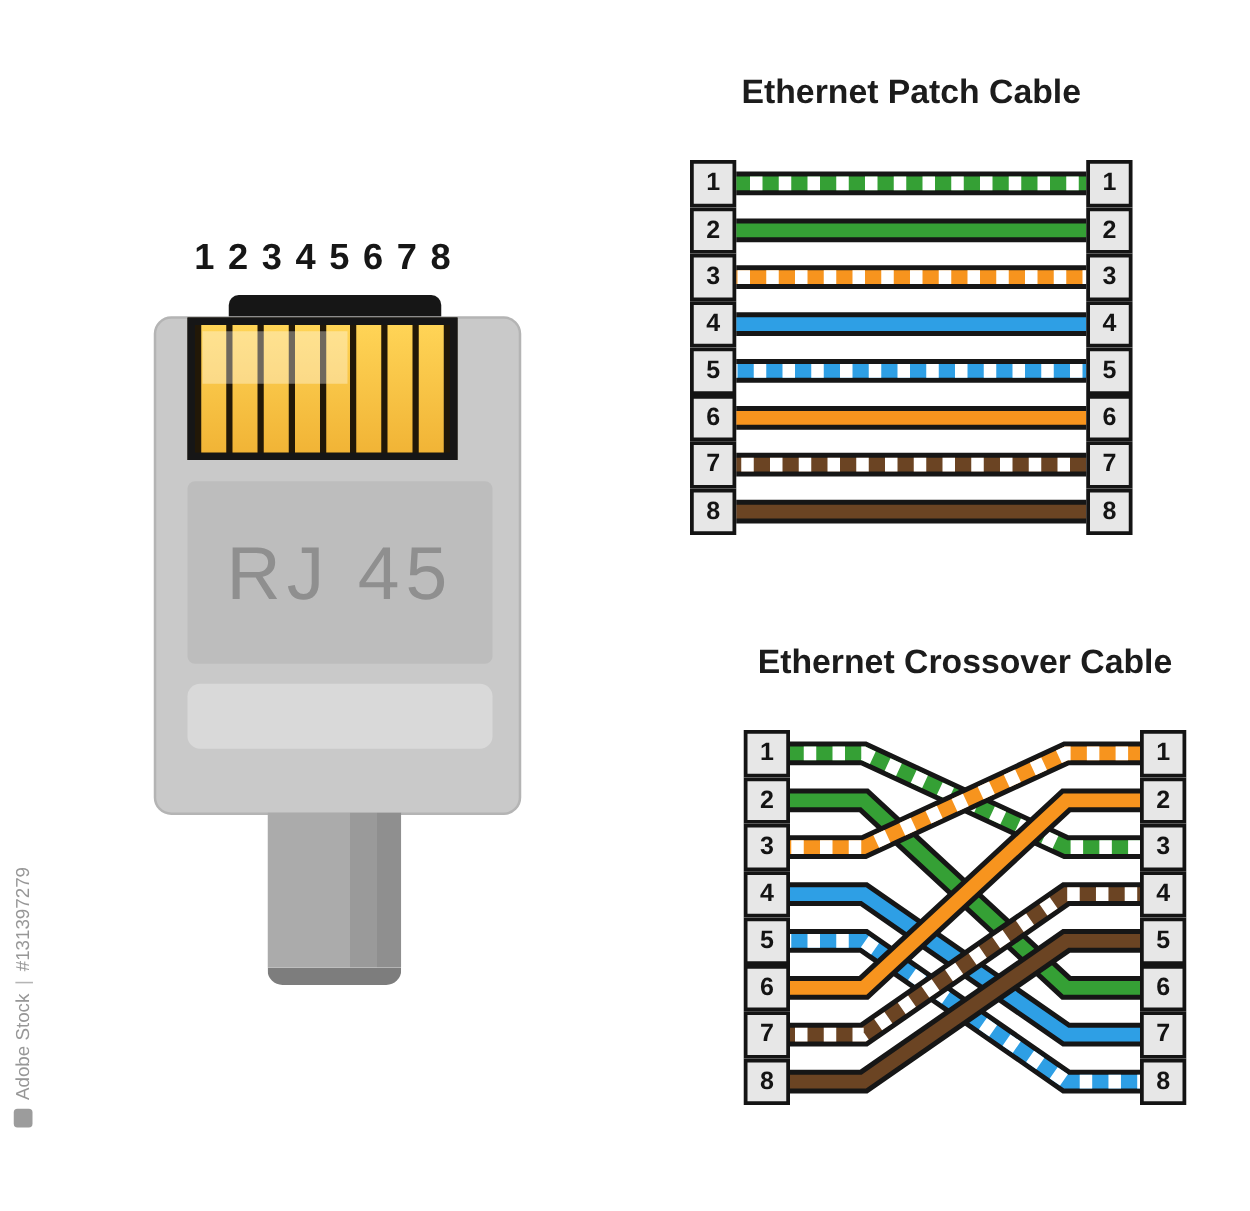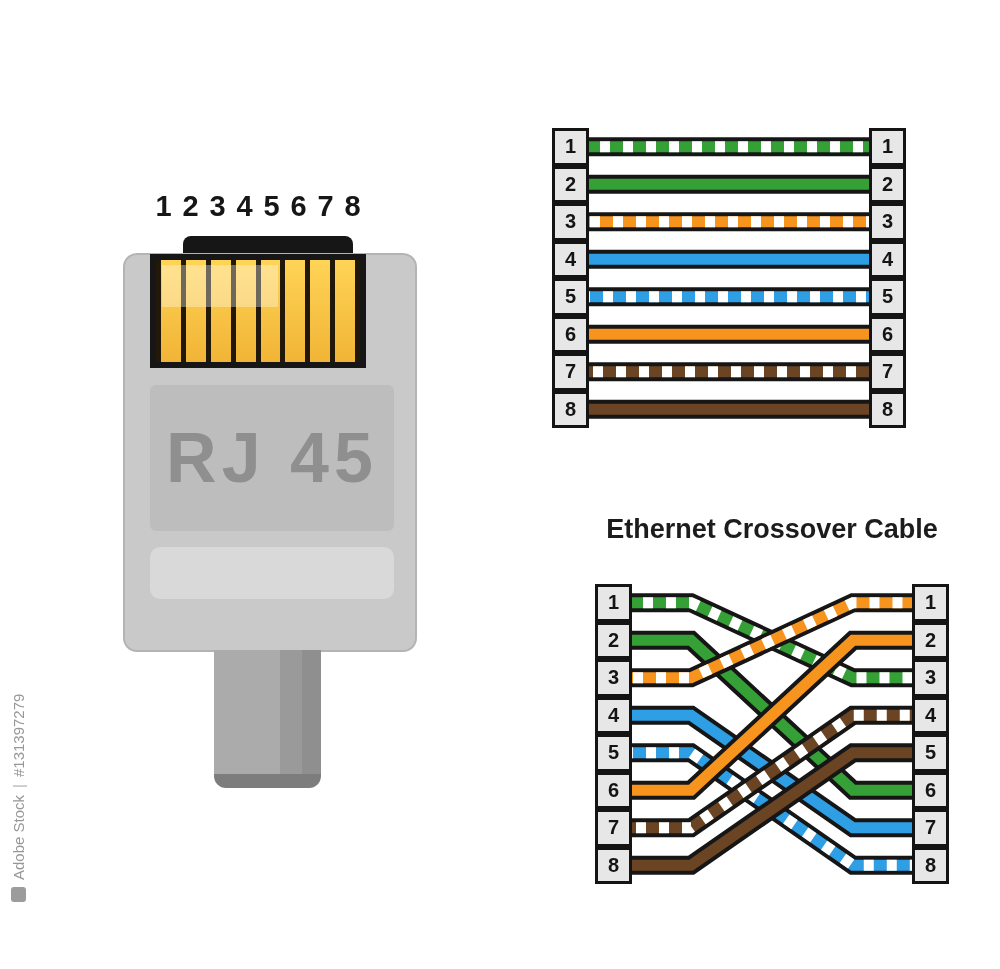--- a/index.html
+++ b/index.html
@@ -17,21 +17,21 @@
   .pin-numbers { position:absolute; left:150px; top:190px; width:216px; display:flex; }
   .pin-numbers span { flex:1; text-align:center; font-size:29px; font-weight:bold; color:#161616; }
 
   .clip { position:absolute; left:183px; top:236px; width:170px; height:26px;
     background:#161616; border-radius:8px 8px 0 0; }
 
   .cbody { position:absolute; left:123px; top:253px; width:294px; height:399px;
     background:#c9c9c9; border:2px solid #b4b4b4; border-radius:14px; }
   .label-panel { position:absolute; left:25px; top:130px; width:244px; height:146px;
     background:#bdbdbd; border-radius:6px; display:flex; align-items:center; justify-content:center; }
-  .rj45 { font-size:70px; font-weight:bold; color:#8f8f8f; letter-spacing:5px; }
+  .rj45 { font-size:60px; font-weight:normal; color:#8f8f8f; letter-spacing:5px; }
   .lower-bar { position:absolute; left:25px; top:292px; width:244px; height:52px;
     background:#d9d9d9; border-radius:10px; }
 
   .pin-block { position:absolute; left:150px; top:254px; width:216px; height:114px;
     background:#221807; border:6px solid #161616; display:flex; gap:5px; padding:0 5px; }
   .pin { flex:1; background:linear-gradient(180deg,#ffd456 0%,#f1b436 100%); }
   .pin-highlight { position:absolute; left:6px; top:5px; width:116px; height:42px;
     background:rgba(255,255,255,0.35); }
 
   .cable { position:absolute; left:214px; top:650px; width:107px; height:138px;
@@ -89,20 +89,21 @@
         <div class="pin"></div>
         <div class="pin"></div>
         <div class="pin"></div>
         <div class="pin"></div>
         <div class="pin"></div>
         <div class="pin-highlight"></div>
       </div>
   </div>
 
   <div class="diagram patch">
+    <div class="diagram-title">Ethernet Patch Cable</div>
     <svg class="wires" xmlns="http://www.w3.org/2000/svg" viewBox="0 0 354 300">
         <g>
           <path d="M 30 18.75 L 324 18.75" fill="none" stroke="#161616" stroke-width="19" stroke-linejoin="miter" stroke-miterlimit="8"></path>
           <path d="M 30 18.75 L 324 18.75" fill="none" stroke="#35a035" stroke-width="11" stroke-linejoin="miter" stroke-miterlimit="8"></path>
           <path d="M 30 18.75 L 324 18.75" fill="none" stroke="#ffffff" stroke-width="11" stroke-linejoin="miter" stroke-miterlimit="8" stroke-dasharray="10 13" stroke-dashoffset="5"></path>
         </g>
         <g>
           <path d="M 30 56.25 L 324 56.25" fill="none" stroke="#161616" stroke-width="19" stroke-linejoin="miter" stroke-miterlimit="8"></path>
           <path d="M 30 56.25 L 324 56.25" fill="none" stroke="#35a035" stroke-width="11" stroke-linejoin="miter" stroke-miterlimit="8"></path>
         </g>

